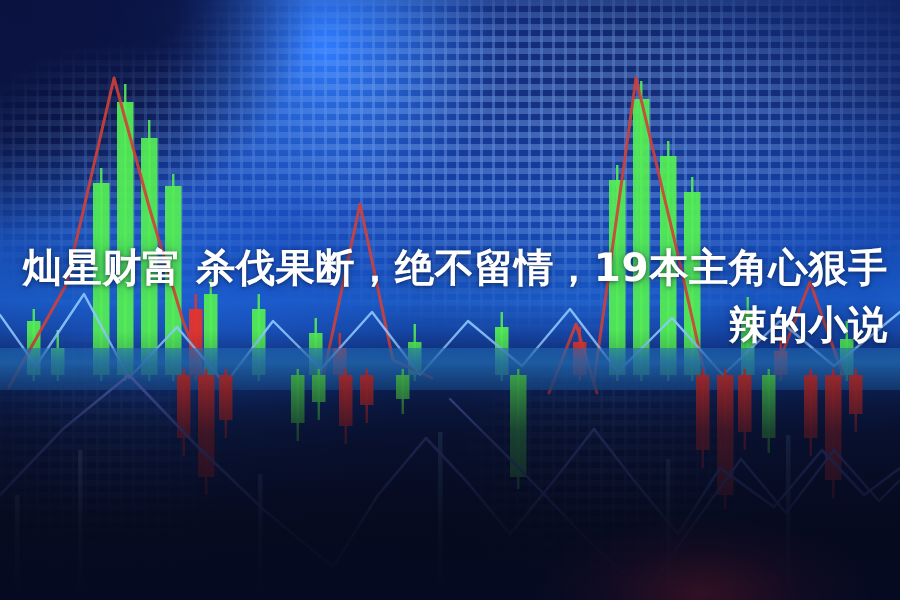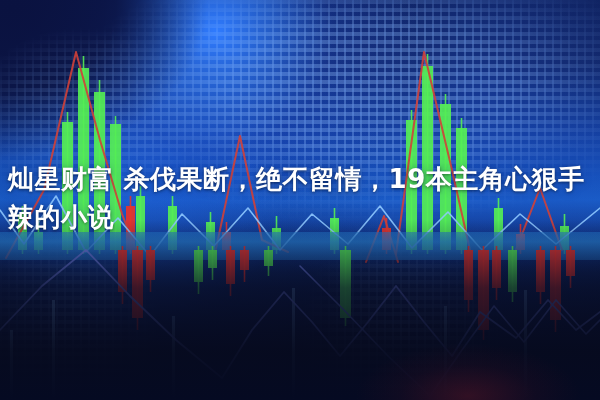--- a/index.html
+++ b/index.html
@@ -61,21 +61,21 @@
     position:absolute;left:0;top:232px;width:600px;height:28px;
     background:linear-gradient(180deg, rgba(35,120,205,0.55) 0%, rgba(40,130,215,0.80) 35%, rgba(32,105,190,0.70) 100%);
   }
 
   
   svg.chart{position:absolute;left:0;top:0;width:600px;height:400px;overflow:visible;}
 
   
   #headline-wrap{
     position:absolute;left:0;top:160px;width:600px;
-    text-align:left;
+    text-align:right;
   }
   #headline{
     display:block;margin:0;padding:0 8px;
     color:#ffffff;
     font-size:26px;line-height:38px;font-weight:bold;
     letter-spacing:.5px;
     text-shadow:0 1px 3px rgba(0,0,0,.45), 0 0 10px rgba(10,30,90,.35);
   }
 </style>
 </head>

